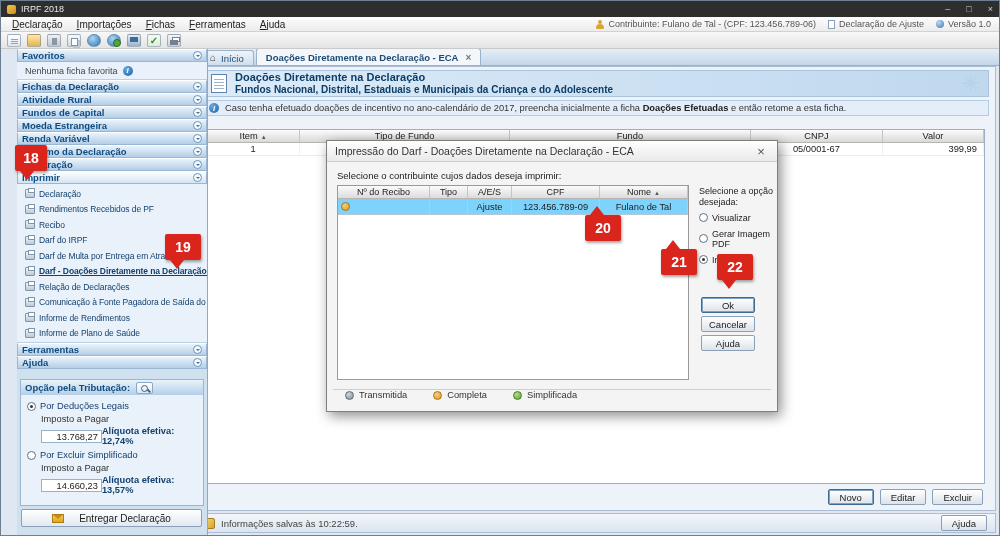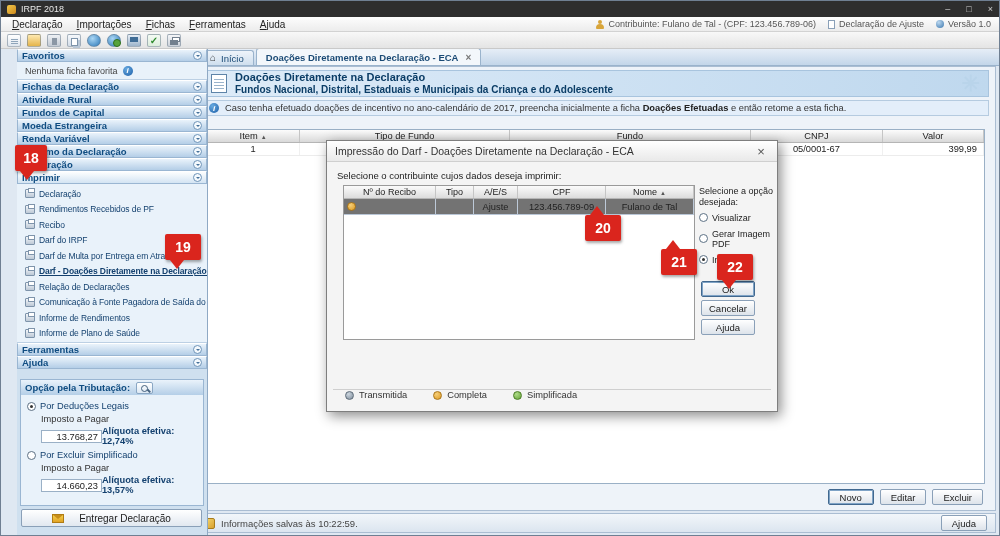--- a/index.html
+++ b/index.html
@@ -145,35 +145,35 @@
   .save-ico { width:11px; height:11px; border-radius:2px; background:linear-gradient(135deg,#f4d872,#d9a12e); border:1px solid #a87c1c; }
   .help-btn { margin-left:auto; }
 
   
   .dialog { position:absolute; left:325px; top:139px; width:452px; height:272px;
     background:#f4f4f4; border:1px solid #7e7e7e; box-shadow:3px 4px 12px rgba(0,0,0,.45); z-index:20; }
   .dlg-title { height:21px; background:linear-gradient(#ffffff,#e9e9e9); border-bottom:1px solid #cfcfcf;
     display:flex; align-items:center; padding:0 8px; font-size:10.5px; color:#333; }
   .dlg-close { margin-left:auto; width:16px; text-align:center; font-size:13px; color:#555; cursor:default; }
   .dlg-instruction { position:absolute; left:10px; top:29px; font-size:9.5px; color:#222; }
-  .dlg-grid { position:absolute; left:16px; top:44px; width:352px; height:155px; background:#fff; border:1px solid #9a9a9a; }
+  .dlg-grid { position:absolute; left:10px; top:44px; width:352px; height:195px; background:#fff; border:1px solid #9a9a9a; }
   .dlg-grid-head { display:flex; height:13px; background:linear-gradient(#fbfbfb,#dcdcdc); border-bottom:1px solid #b5b5b5; font-size:9px; color:#222; }
   .dgh { display:flex; align-items:center; justify-content:center; gap:3px; border-right:1px solid #c5c5c5; height:100%; }
   .dcol-recibo { width:92px; } .dcol-tipo { width:38px; } .dcol-aes { width:44px; } .dcol-cpf { width:88px; } .dcol-nome { flex:1; }
-  .dlg-row { display:flex; height:16px; background:#737373; border-bottom:1px solid #b9c6d6; font-size:9.3px; color:#222; }
+  .dlg-row { display:flex; height:16px; background:#7dd3fc; border-bottom:1px solid #b9c6d6; font-size:9.3px; color:#222; }
   .drc { display:flex; align-items:center; justify-content:center; border-right:1px solid #bdc9d8; height:100%; }
   .drc.first { justify-content:flex-start; padding-left:3px; }
   .dot { width:9px; height:9px; border-radius:50%; flex:0 0 9px; }
   .dot-yellow { background:radial-gradient(circle at 35% 30%, #f6cf7a, #dd9a22); border:1px solid #a9751a; }
   .dot-green  { background:radial-gradient(circle at 35% 30%, #b0dd8a, #64a236); border:1px solid #4a7d25; }
   .dot-gray   { background:radial-gradient(circle at 35% 30%, #cdd7e0, #7e8c9a); border:1px solid #5e6c7a; }
   .dlg-right { position:absolute; left:372px; top:45px; width:76px; font-size:9px; color:#222; }
   .dlg-right .opt-label { line-height:1.2; margin-bottom:5px; }
   .opt-row { display:flex; align-items:center; gap:4px; margin-bottom:6px; }
-  .dlg-buttons { position:absolute; left:374px; top:140px; display:flex; flex-direction:column; gap:3px; }
+  .dlg-buttons { position:absolute; left:374px; top:156px; display:flex; flex-direction:column; gap:3px; }
   .dlg-buttons .btn { width:54px; }
   .dlg-legend { position:absolute; left:6px; right:6px; top:248px; height:18px; border-top:1px solid #cfcfcf;
     display:flex; align-items:flex-start; gap:26px; padding:0 12px; font-size:9.3px; color:#333; }
   .legend-item { display:flex; align-items:center; gap:5px; }
 
   
   .ann { position:absolute; width:36px; height:26px; background:#da251d; color:#fff;
     font-size:14px; font-weight:bold; display:flex; align-items:center; justify-content:center;
     border-radius:2px; box-shadow:1px 2px 3px rgba(0,0,0,.35); z-index:50; }
   .ann::after { content:""; position:absolute; left:5px; border-left:7px solid transparent; border-right:7px solid transparent; }

